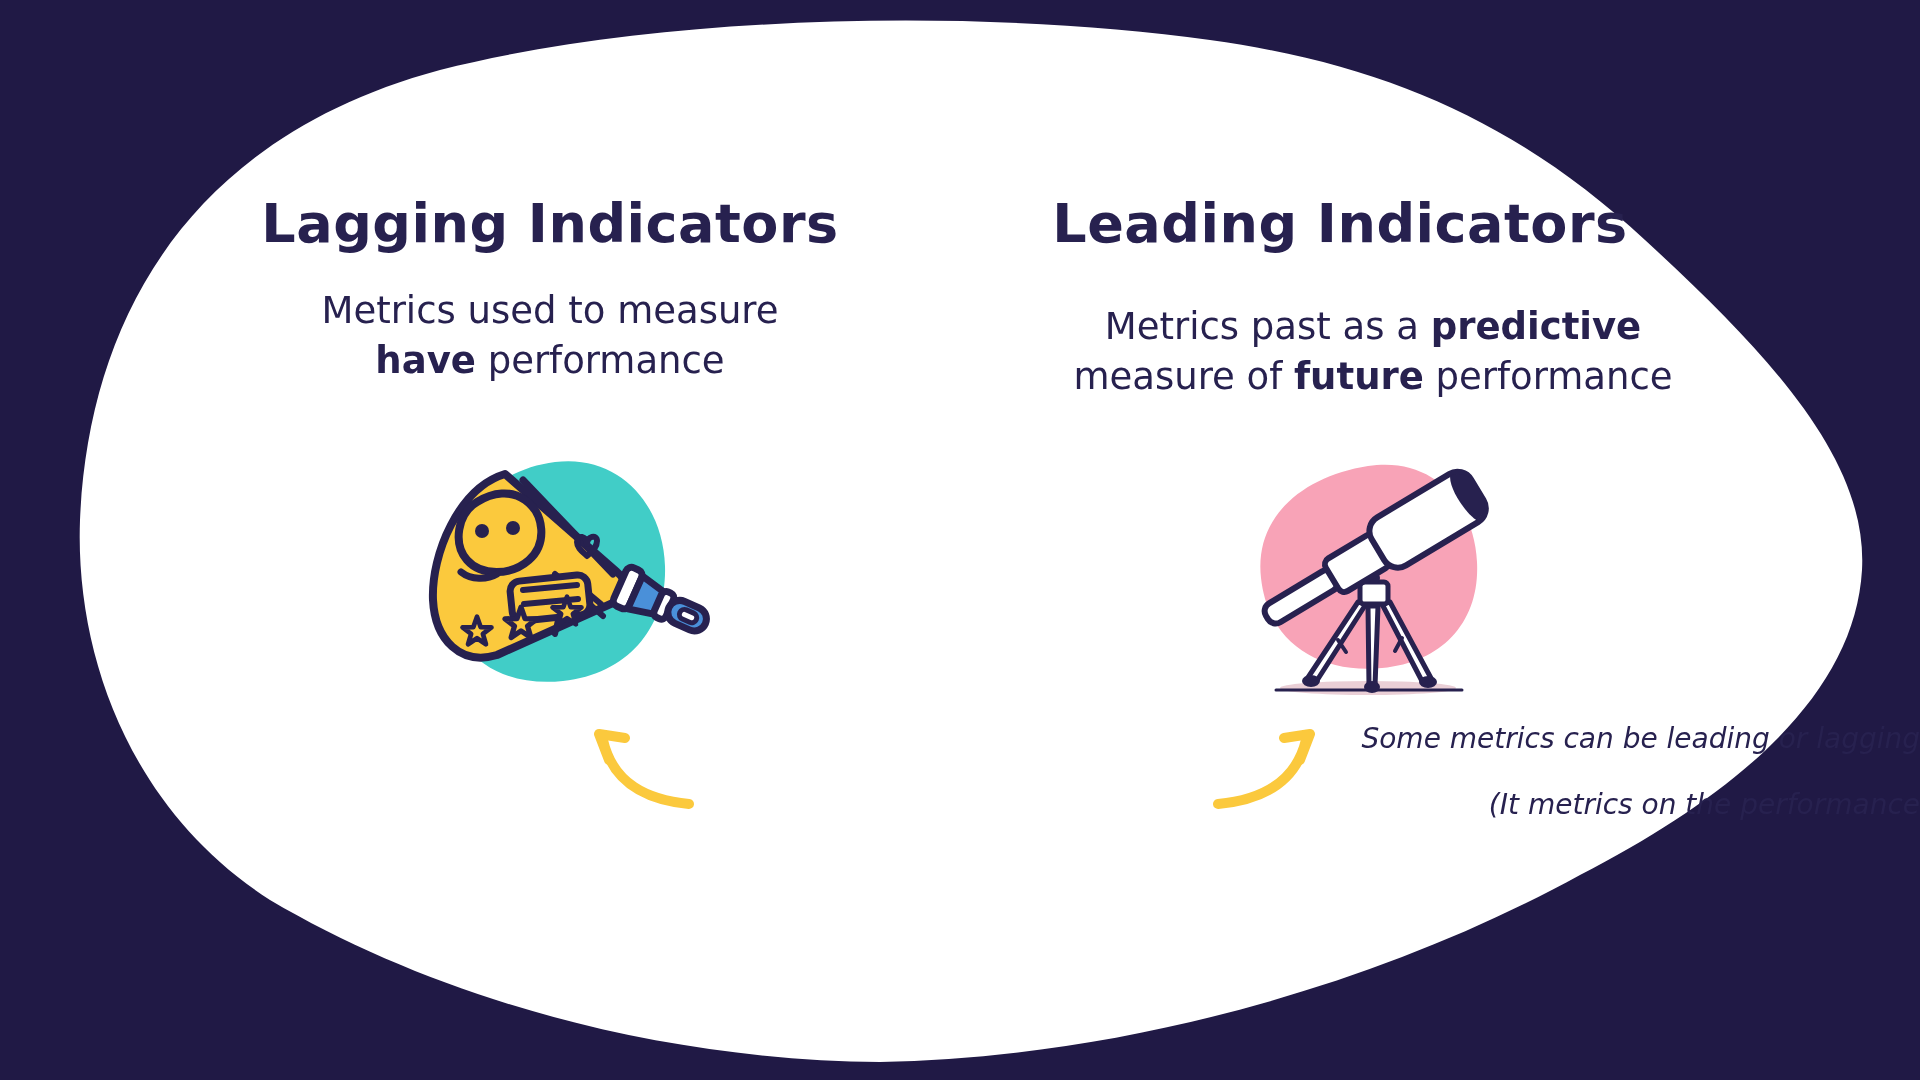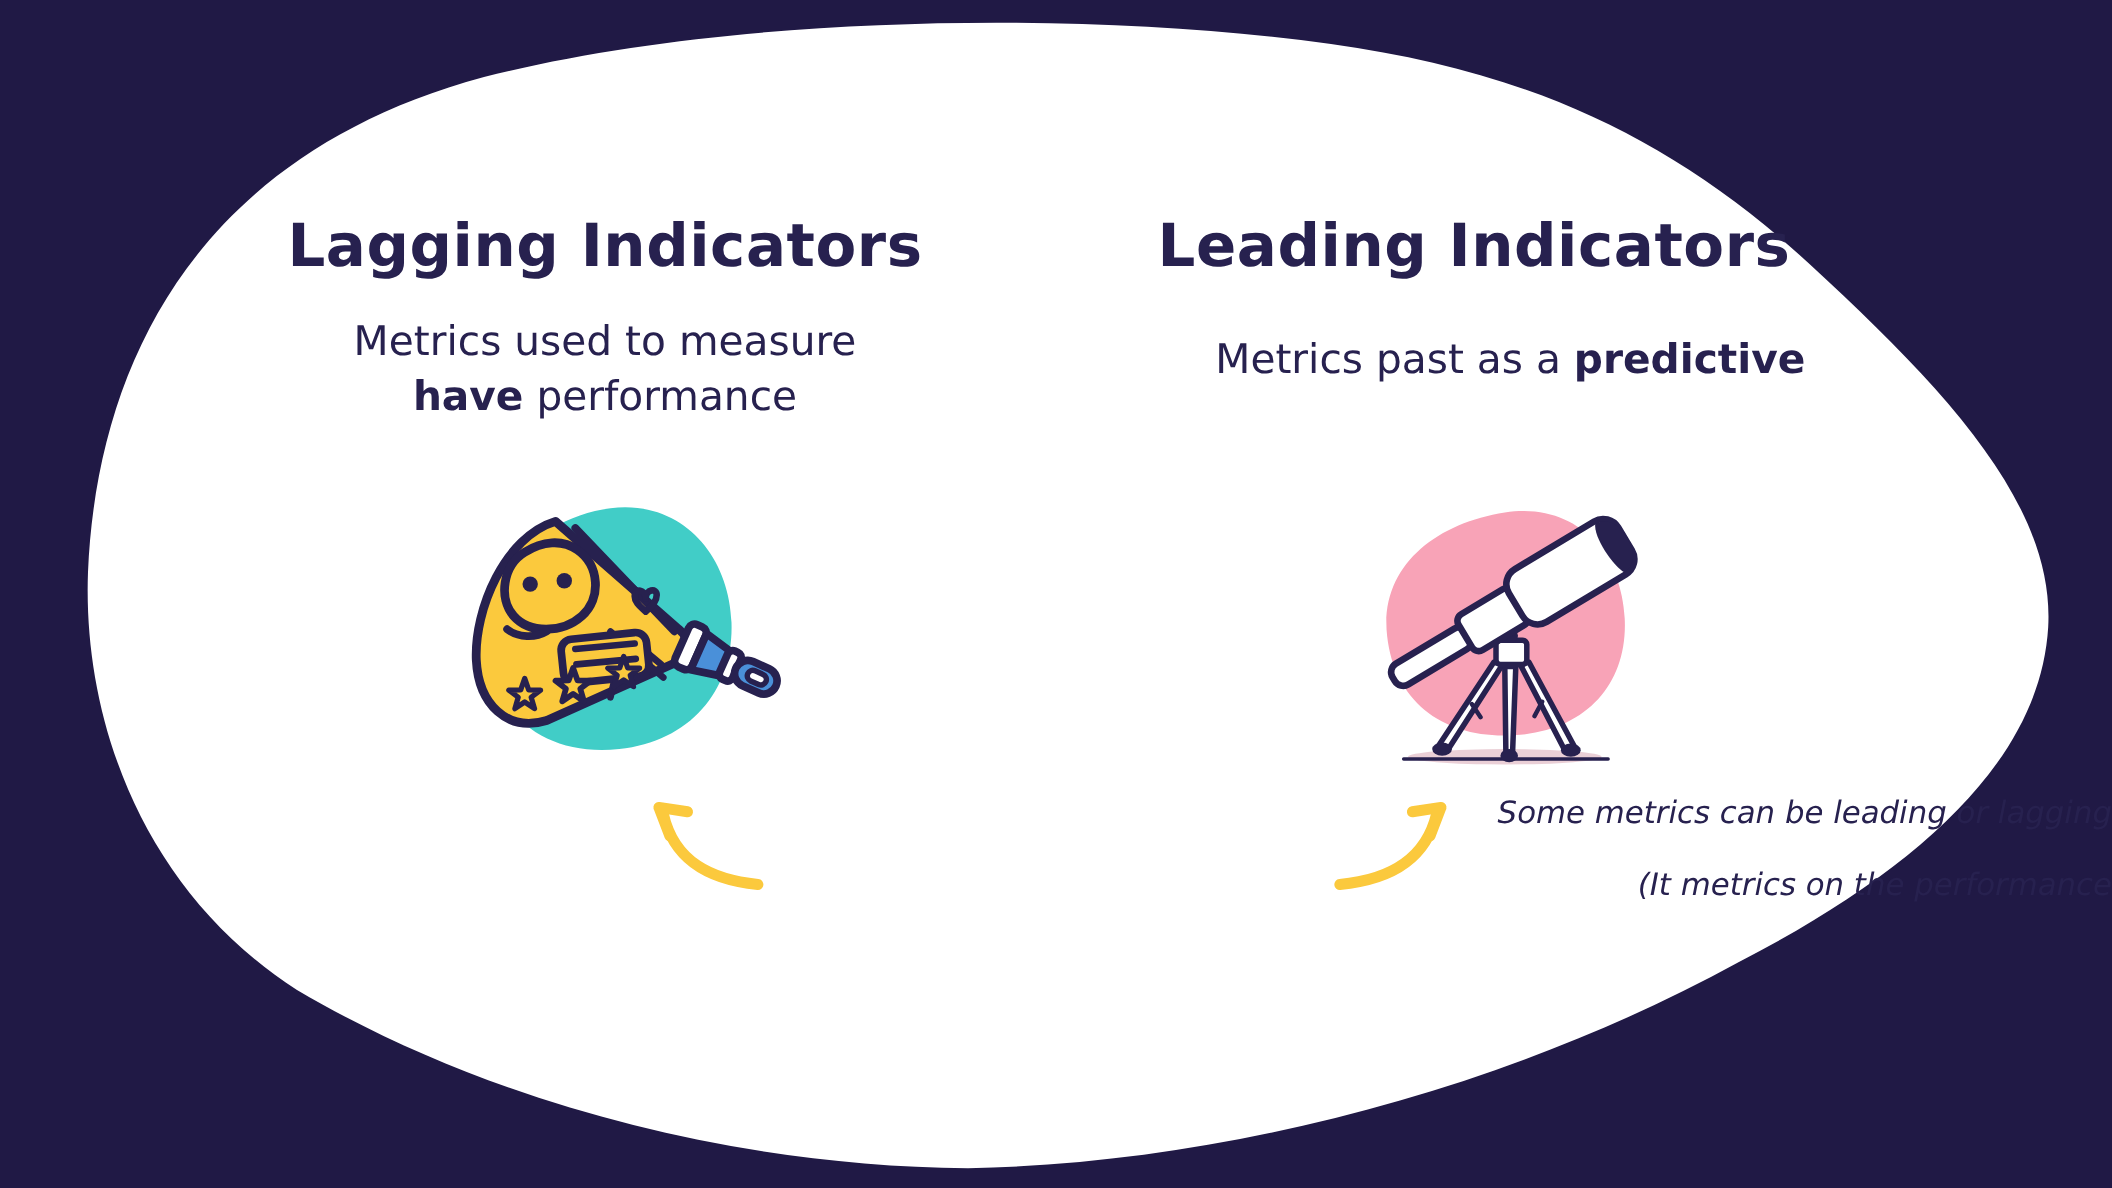--- a/index.html
+++ b/index.html
@@ -145,20 +145,23 @@
       </g>
     </g>
   </svg>
 
   <h1 class="col-title title-right">Leading Indicators</h1>
 
   <div class="col-sub sub-right">
     <div>
       <span>Metrics past as a </span><b>predictive</b>
     </div>
+    <div>
+      <span>measure of </span><b>future</b><span> performance</span>
+    </div>
   </div>
 
   <svg class="illo illo-right" viewBox="0 0 285 262" aria-hidden="true">
     <path class="f-pink" d="M 148 26 C 212 16 254 62 257 122 C 260 180 224 222 162 228 C 98 234 48 202 41 138 C 34 76 84 36 148 26 Z"></path>
     <g>
 
       <ellipse cx="148" cy="248" rx="88" ry="7" fill="#d9a7b4" opacity="0.55"></ellipse>
       <path class="f-none s-navy" stroke-width="3" d="M 56 250 L 242 250"></path>
 
       <g>

